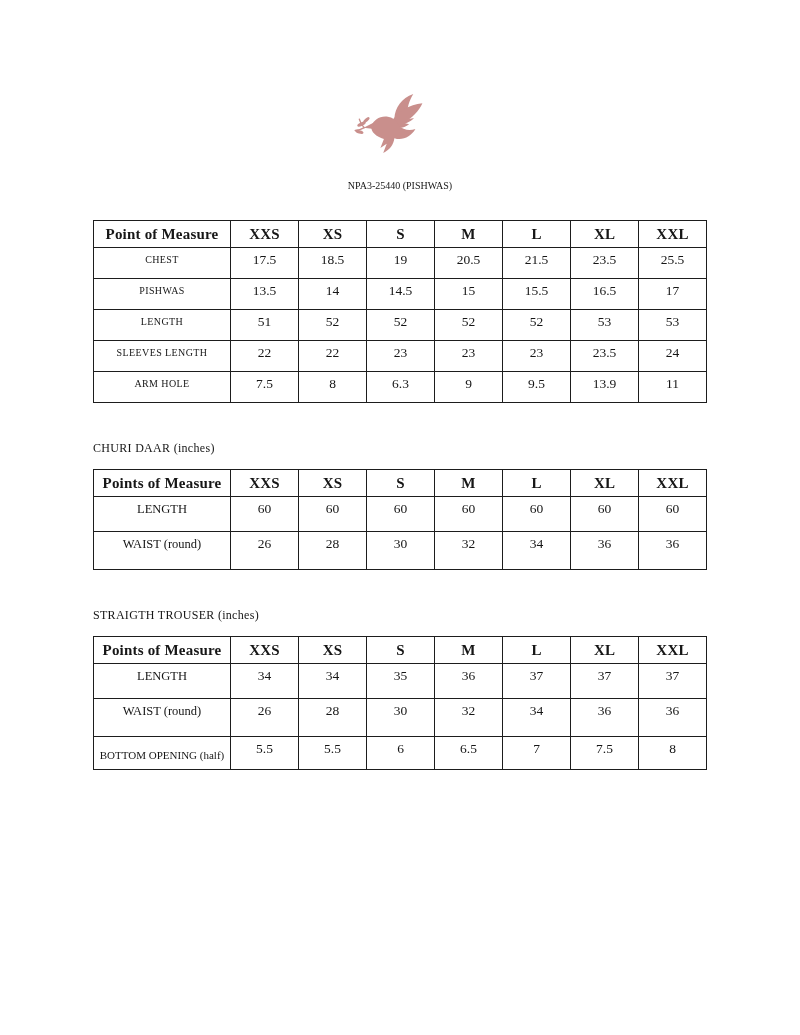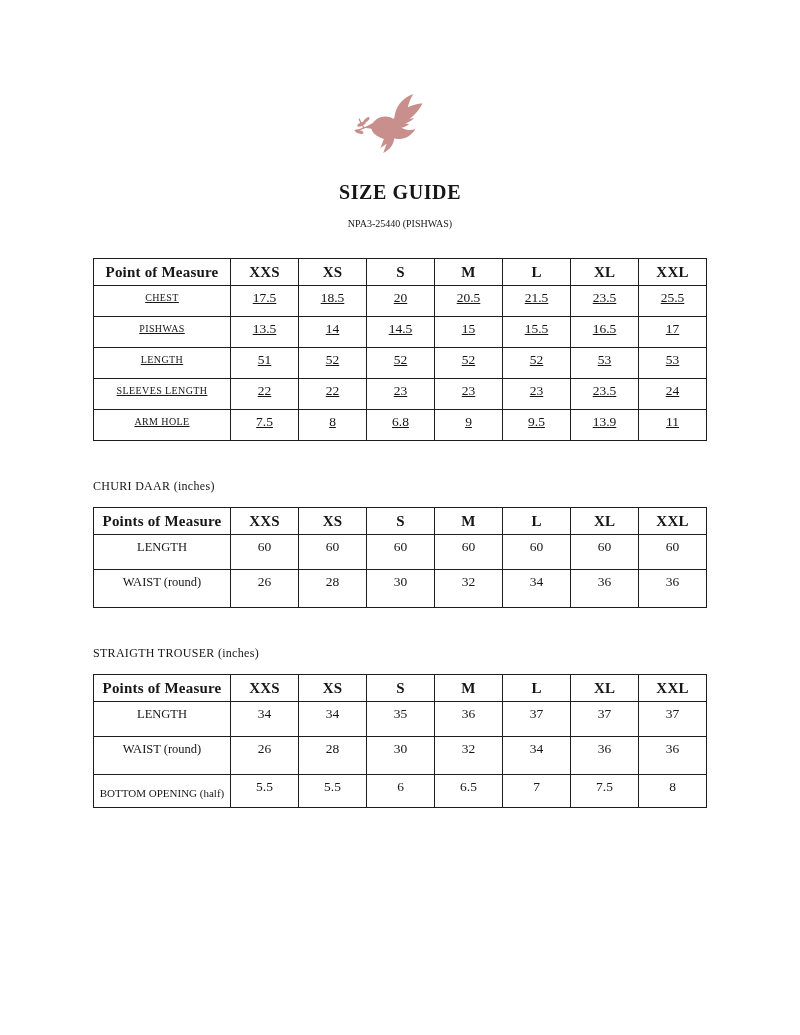--- a/index.html
+++ b/index.html
@@ -55,21 +55,21 @@
     height:27px;
     vertical-align:middle;
     letter-spacing:0.2px;
   }
   .size-table td {
     vertical-align:top;
     padding-top:4px;
     font-size:13.5px;
   }
   
-  .t0 tbody td { height:31px;text-decoration:underline; }
+  .t0 tbody td { height:31px; }
   .t0 td.rowlabel { font-size:10px; padding-top:6px; letter-spacing:0.4px; }
   
   .t1 tbody tr:nth-child(1) td, .t2 tbody tr:nth-child(1) td { height:35px; }
   .t1 tbody tr:nth-child(2) td, .t2 tbody tr:nth-child(2) td { height:38px; }
   .t2 tbody tr:nth-child(3) td { height:33px; }
   .t1 td.rowlabel, .t2 td.rowlabel { font-size:12.5px; padding-top:5px; }
   .t2 tbody tr:nth-child(3) td.rowlabel {
     font-size:11px; line-height:1.25; padding-top:12px;
   }
 </style>
@@ -91,21 +91,20 @@
         <path d="M27,44 L13,51 L28,53 Z"></path>
 
         <ellipse cx="10" cy="46" rx="6.5" ry="2.5" transform="rotate(-25 10 46)"></ellipse>
         <ellipse cx="7" cy="57" rx="6" ry="2.4" transform="rotate(15 7 57)"></ellipse>
         <ellipse cx="17" cy="40" rx="5.5" ry="2.3" transform="rotate(-40 17 40)"></ellipse>
       </g>
       <path d="M14,51 C9,54 5,55 1,55 M14,51 C10,47 8,43 7,39" stroke="#C98F8C" stroke-width="2" fill="none" stroke-linecap="round"></path>
     </svg>
   </div>
 
-  <h1 class="title">SIZE GUIDE</h1>
   <div class="subtitle">NPA3-25440 (PISHWAS)</div>
 
   <div id="tables-root">
       <div class="section">
         <table class="size-table t0">
           <colgroup>
             <col class="label-col">
             <col>
             <col>
             <col>
@@ -124,21 +123,21 @@
               <th>L</th>
               <th>XL</th>
               <th>XXL</th>
             </tr>
           </thead>
           <tbody>
             <tr>
               <td class="rowlabel">CHEST</td>
               <td class="value">17.5</td>
               <td class="value">18.5</td>
-              <td class="value">20</td>
+              <td class="value">19</td>
               <td class="value">20.5</td>
               <td class="value">21.5</td>
               <td class="value">23.5</td>
               <td class="value">25.5</td>
             </tr>
             <tr>
               <td class="rowlabel">PISHWAS</td>
               <td class="value">13.5</td>
               <td class="value">14</td>
               <td class="value">14.5</td>
@@ -164,21 +163,21 @@
               <td class="value">23</td>
               <td class="value">23</td>
               <td class="value">23</td>
               <td class="value">23.5</td>
               <td class="value">24</td>
             </tr>
             <tr>
               <td class="rowlabel">ARM HOLE</td>
               <td class="value">7.5</td>
               <td class="value">8</td>
-              <td class="value">6.8</td>
+              <td class="value">6.3</td>
               <td class="value">9</td>
               <td class="value">9.5</td>
               <td class="value">13.9</td>
               <td class="value">11</td>
             </tr>
           </tbody>
         </table>
       </div>
       <div class="section">
         <div class="section-heading">CHURI DAAR (inches)</div>

